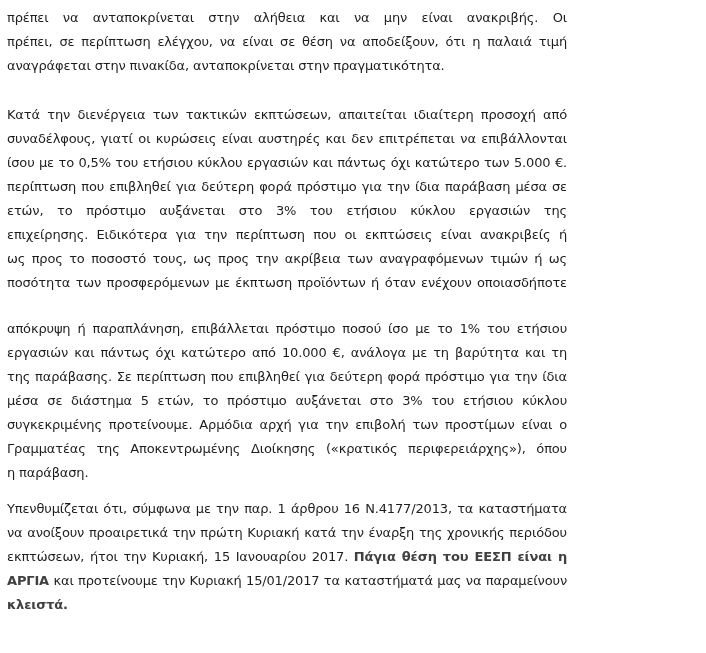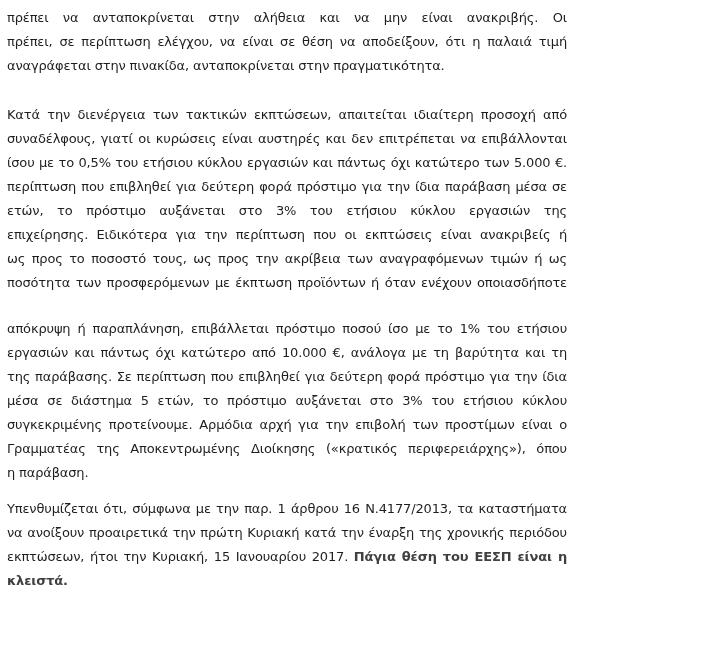--- a/index.html
+++ b/index.html
@@ -68,15 +68,16 @@
       <div class="line"><span class="run">της παράβασης.  Σε περίπτωση που επιβληθεί για δεύτερη φορά πρόστιμο για την ίδια παράβαση</span></div>
       <div class="line"><span class="run">μέσα σε διάστημα 5 ετών, το πρόστιμο αυξάνεται στο 3% του ετήσιου κύκλου εργασιών της</span></div>
       <div class="line"><span class="run">συγκεκριμένης προτείνουμε. Αρμόδια αρχή για την επιβολή των προστίμων είναι ο Γενικός</span></div>
       <div class="line"><span class="run">Γραμματέας της Αποκεντρωμένης Διοίκησης («κρατικός περιφερειάρχης»), όπου διαπιστώνεται</span></div>
       <div class="line last"><span class="run">η παράβαση.</span></div>
     </div>
     <div class="para">
       <div class="line"><span class="run">Υπενθυμίζεται ότι, σύμφωνα με την παρ. 1 άρθρου 16 Ν.4177/2013, τα καταστήματα μπορούν</span></div>
       <div class="line"><span class="run">να ανοίξουν προαιρετικά την πρώτη Κυριακή κατά την έναρξη της χρονικής περιόδου των</span></div>
       <div class="line"><span class="run">εκπτώσεων, ήτοι την Κυριακή, 15 Ιανουαρίου 2017. </span><span class="run bold">Πάγια θέση του ΕΕΣΠ είναι η ΚΥΡΙΑΚΗ</span></div>
+      <div class="line"><span class="run bold">ΑΡΓΙΑ</span><span class="run"> και προτείνουμε την Κυριακή 15/01/2017 τα καταστήματά μας να παραμείνουν</span></div>
       <div class="line last"><span class="run bold">κλειστά.</span></div>
     </div>
   </div>
 
 </body></html>

